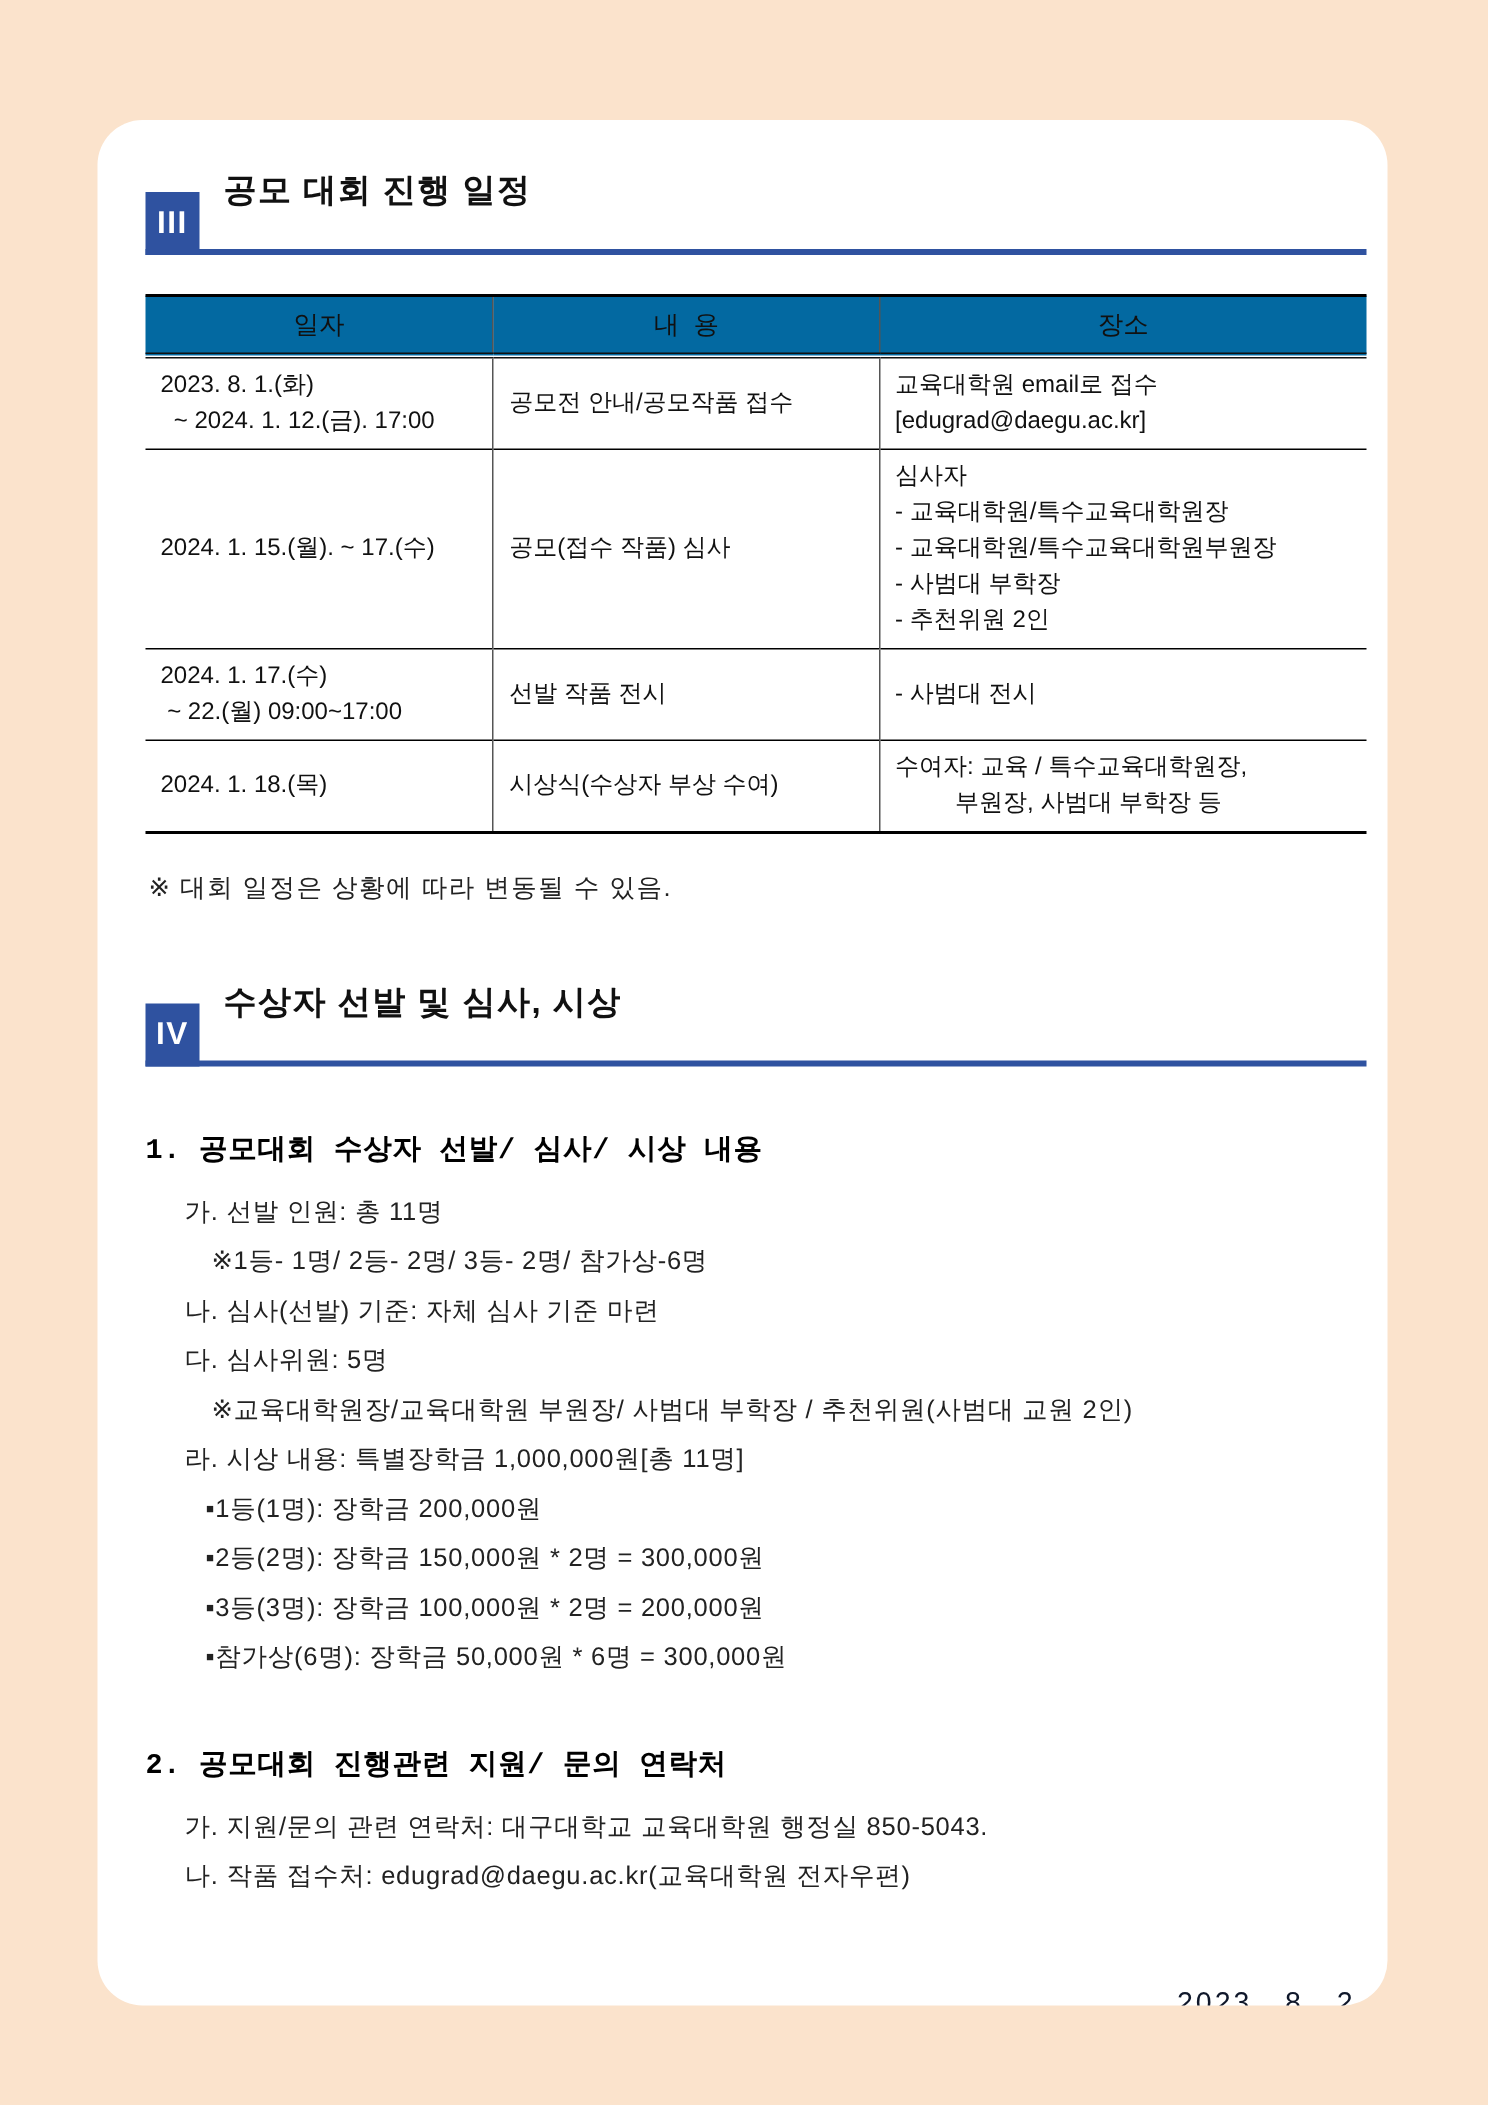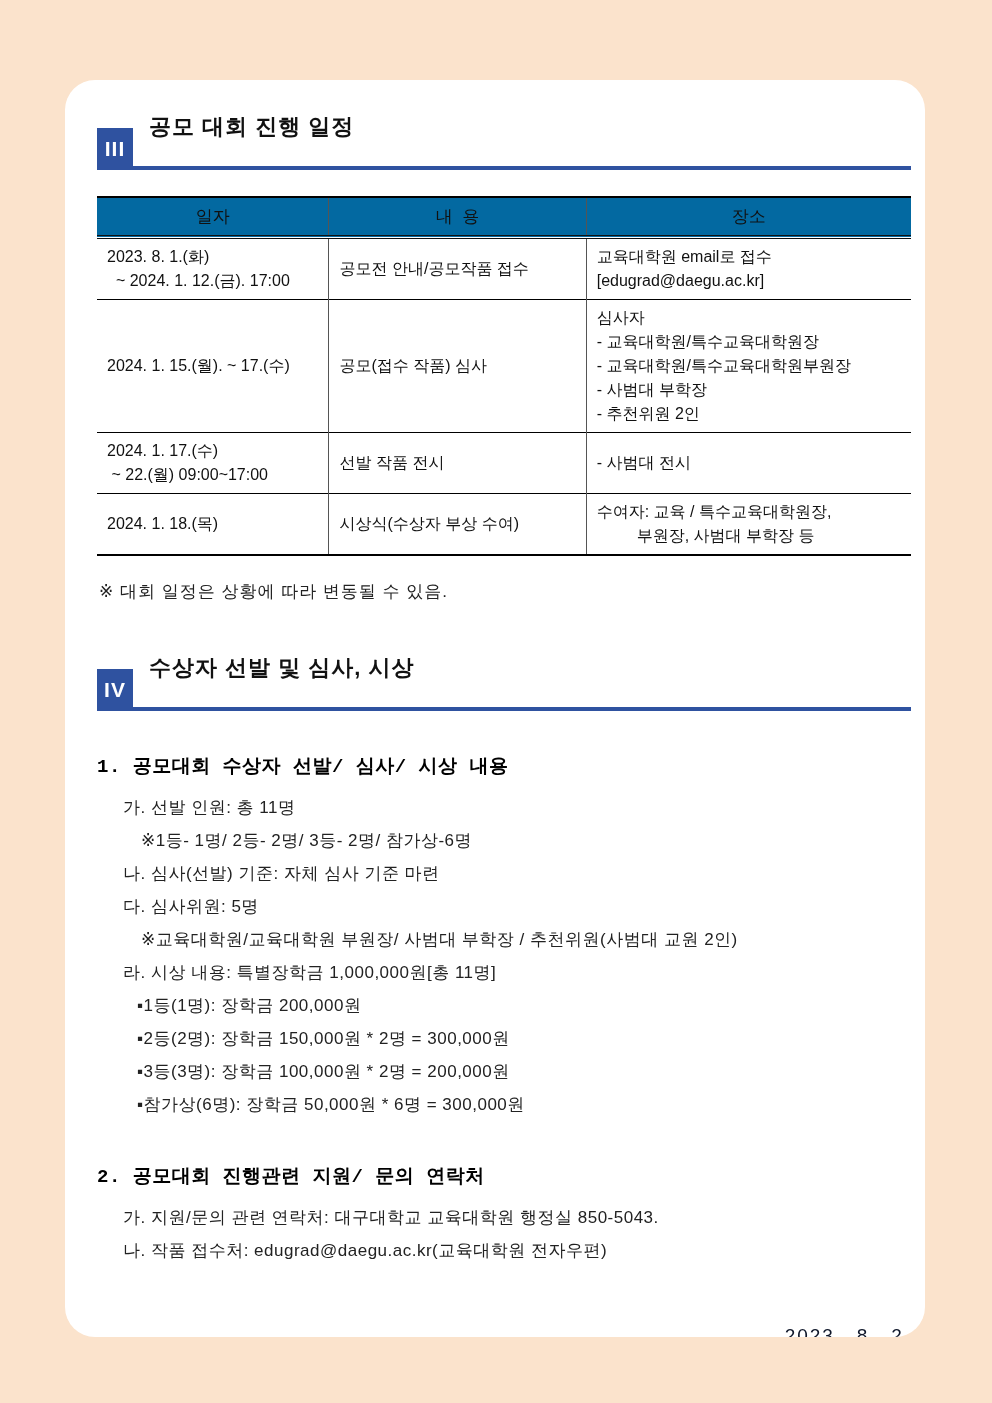--- a/index.html
+++ b/index.html
@@ -183,21 +183,21 @@
   <div class="sec-header sec4-header">
     <span class="sec-badge">IV</span>
     <span class="sec-title">수상자 선발 및 심사, 시상</span>
   </div>
 
   <p class="item-title">1. 공모대회 수상자 선발/ 심사/ 시상 내용</p>
   <p class="line ind-1">가. 선발 인원: 총 11명</p>
   <p class="line ind-2">※1등- 1명/ 2등- 2명/ 3등- 2명/ 참가상-6명</p>
   <p class="line ind-1">나. 심사(선발) 기준: 자체 심사 기준 마련</p>
   <p class="line ind-1">다. 심사위원: 5명</p>
-  <p class="line ind-2">※교육대학원/교육대학원 부원장/ 사범대 부학장 / 추천위원(사범대 교원 2인)</p>
+  <p class="line ind-2">※교육대학원장/교육대학원 부원장/ 사범대 부학장 / 추천위원(사범대 교원 2인)</p>
   <p class="line ind-1">라. 시상 내용: 특별장학금 1,000,000원[총 11명]</p>
   <p class="line ind-3">▪1등(1명): 장학금 200,000원</p>
   <p class="line ind-3">▪2등(2명): 장학금 150,000원 * 2명 = 300,000원</p>
   <p class="line ind-3">▪3등(3명): 장학금 100,000원 * 2명 = 200,000원</p>
   <p class="line ind-3">▪참가상(6명): 장학금 50,000원 * 6명 = 300,000원</p>
 
   <p class="item-title">2. 공모대회 진행관련 지원/ 문의 연락처</p>
   <p class="line ind-1">가. 지원/문의 관련 연락처: 대구대학교 교육대학원 행정실 850-5043.</p>
   <p class="line ind-1">나. 작품 접수처: edugrad@daegu.ac.kr(교육대학원 전자우편)</p>
 

